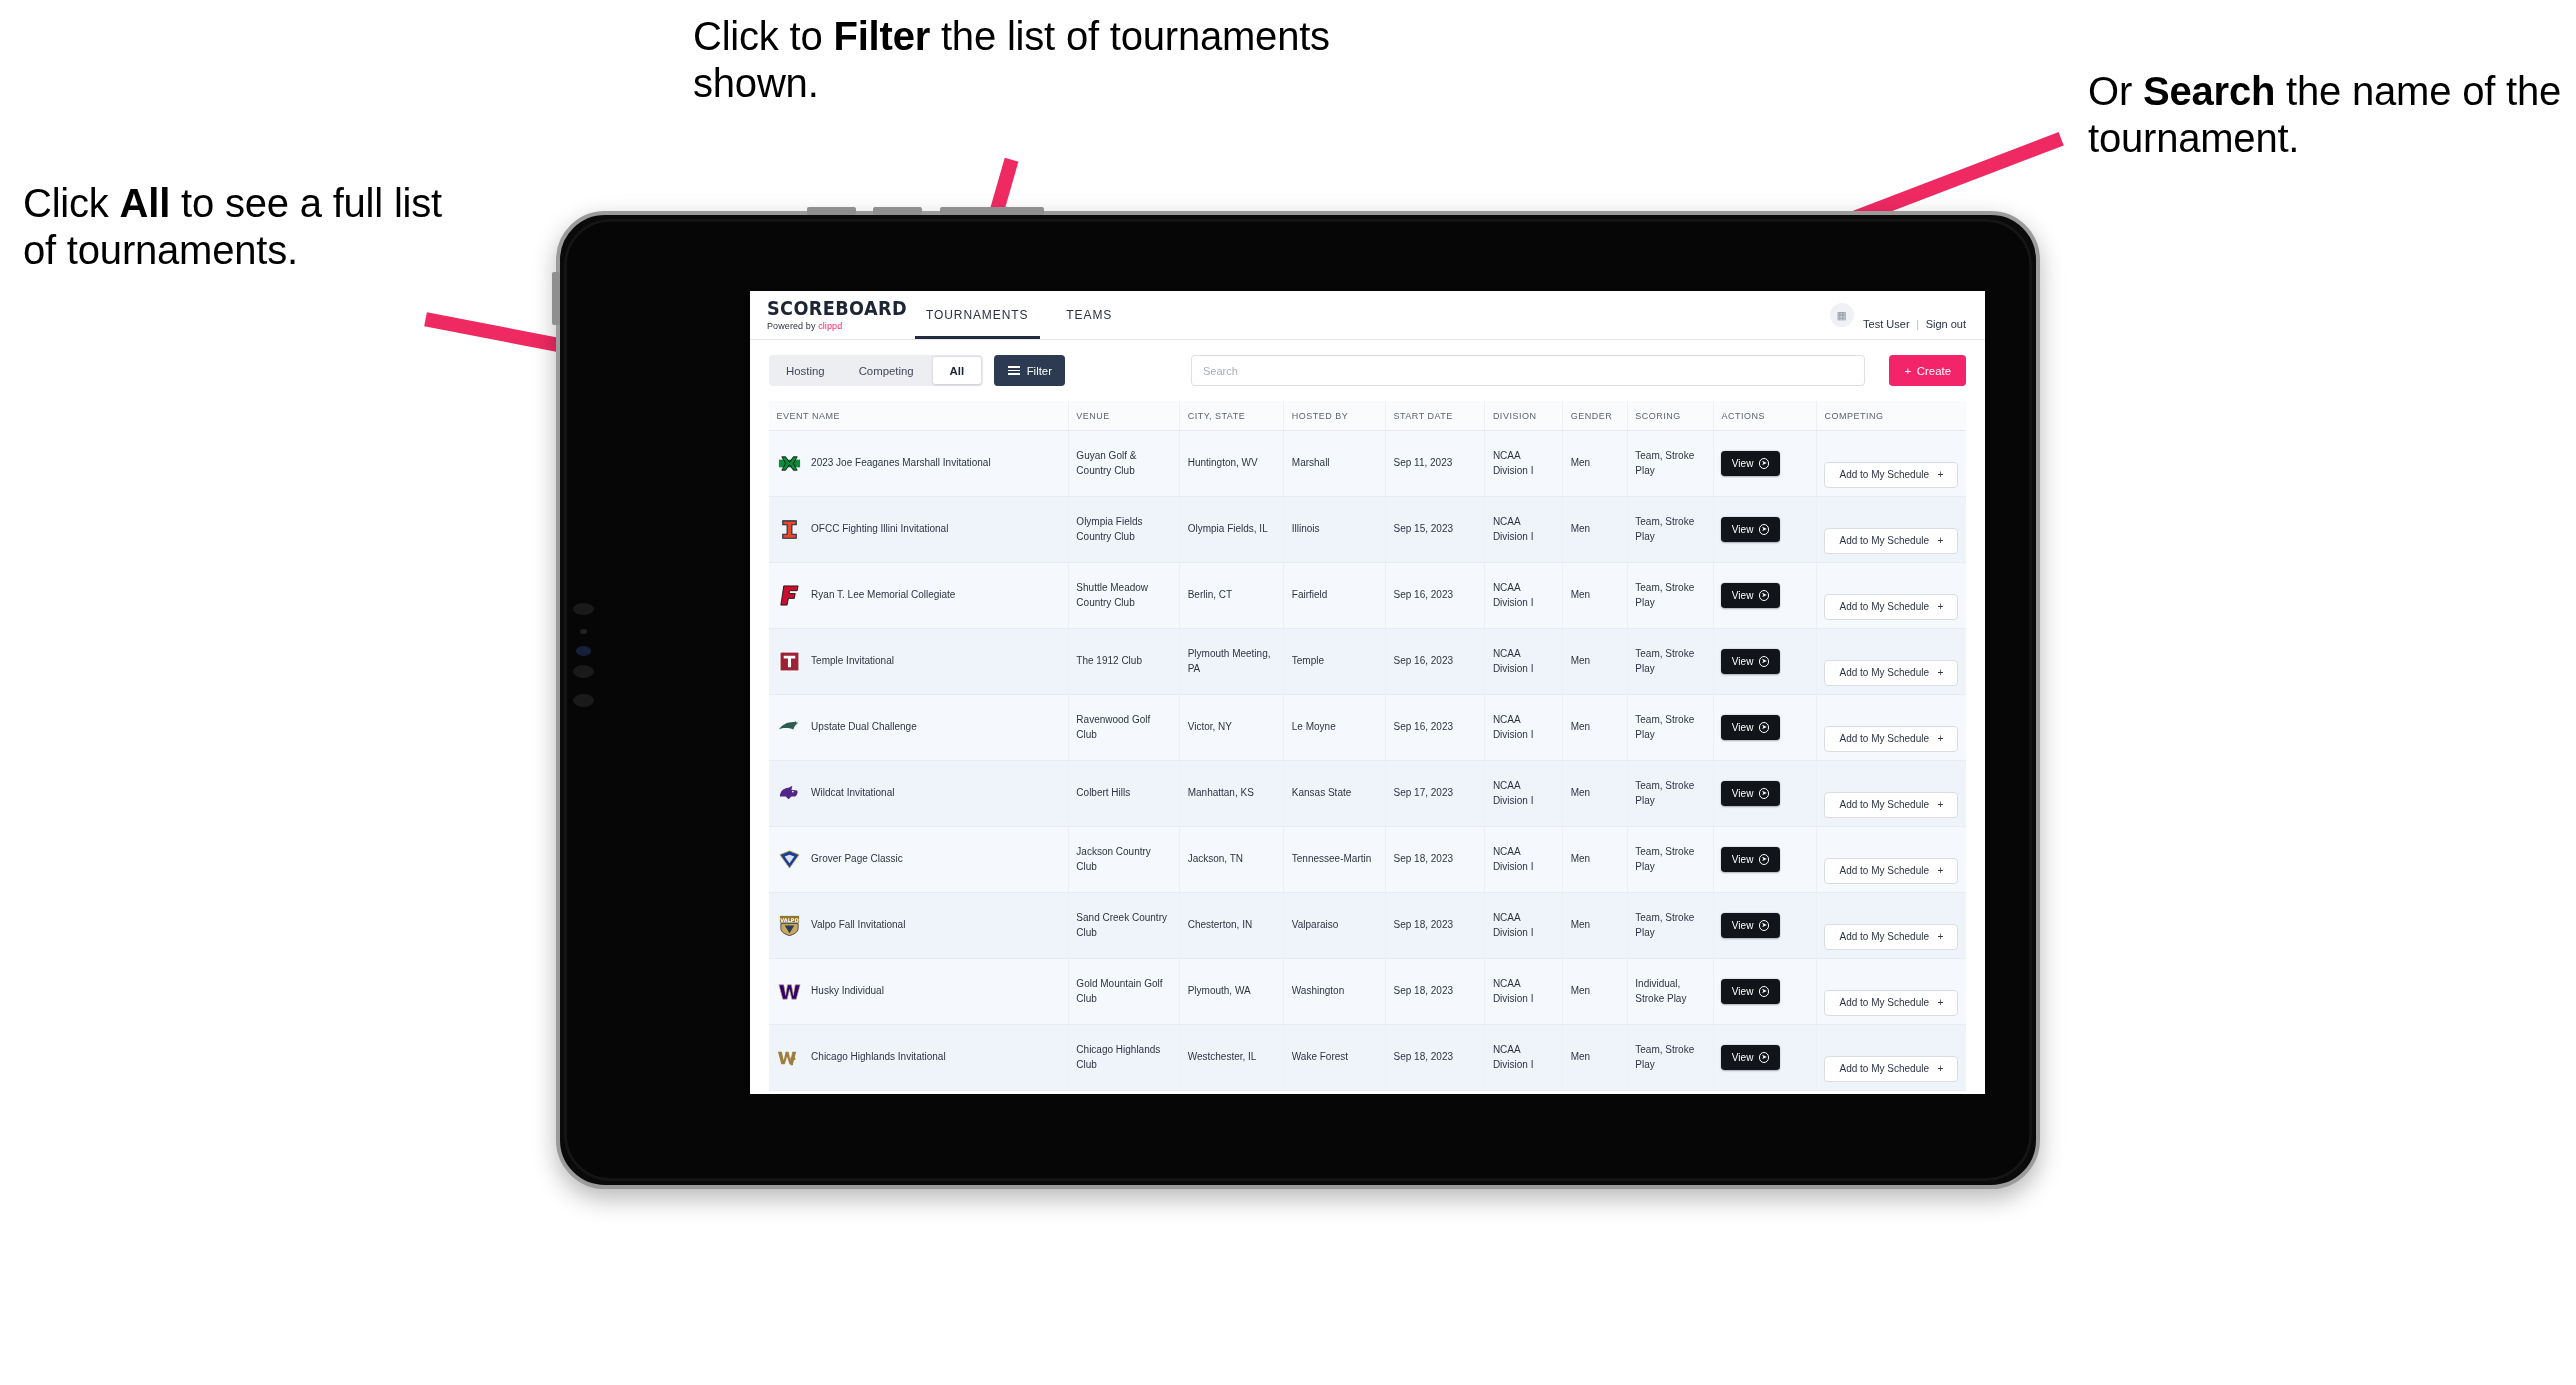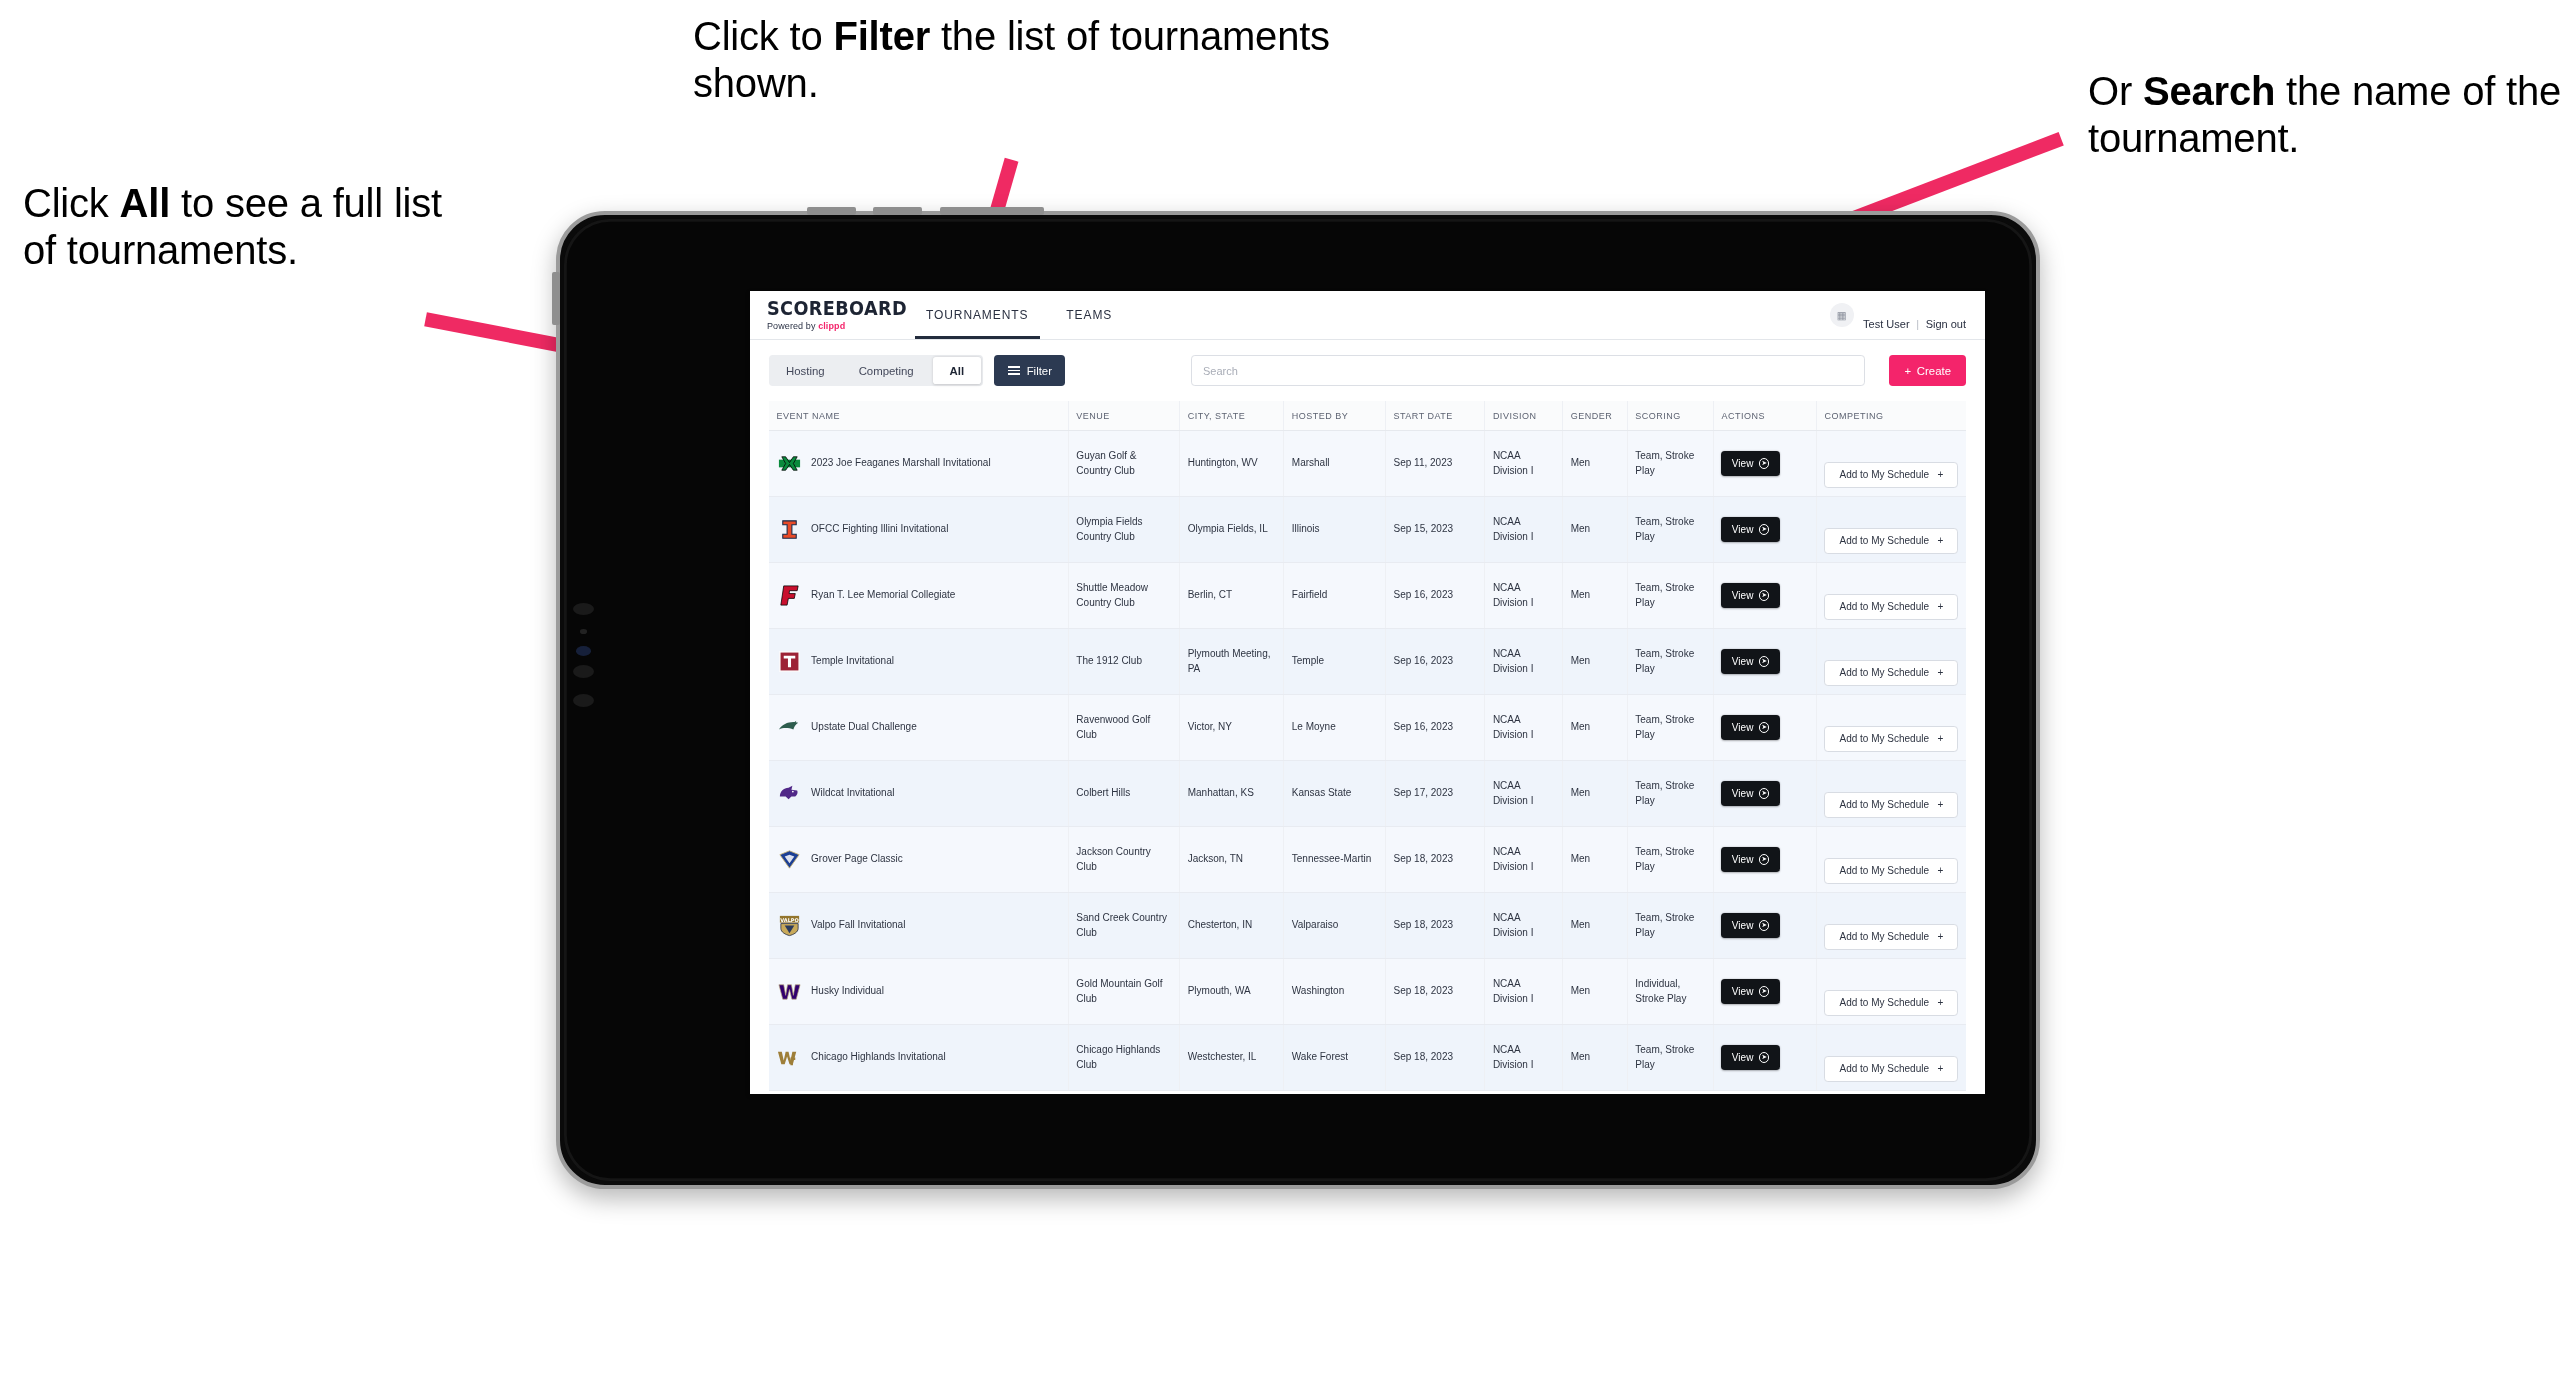--- a/index.html
+++ b/index.html
@@ -75,21 +75,21 @@
   .brand { padding-left: 17px; width: 142px; }
   .brand-title {
     font-family: "DejaVu Sans", sans-serif;
     font-weight: 700; font-size: 19px; letter-spacing: 0.4px;
     color: #1d2433; line-height: 1;
     transform: scaleX(0.93); transform-origin: left center;
   }
   .brand-sub {
     font-size: 9px; color: #2b3245; margin-top: 2.8px; letter-spacing: 0.1px;
   }
-  .brand-sub .clippd { color: #f4246b; font-weight: 700; }
+  .brand-sub .clippd { color: #f4246b; font-weight: 400; }
 
   .navtabs { display: flex; height: 100%; align-items: stretch; margin-left: 15px; }
   .navtab {
     display: flex; align-items: center; padding: 0 19px;
     font-size: 12px; letter-spacing: 0.9px; color: #2a3041;
     position: relative; cursor: pointer;
   }
   .navtab.active::after {
     content:""; position:absolute; left:7.6px; right:7.6px; bottom:0;
     height: 2.8px; background: #232c3d;

